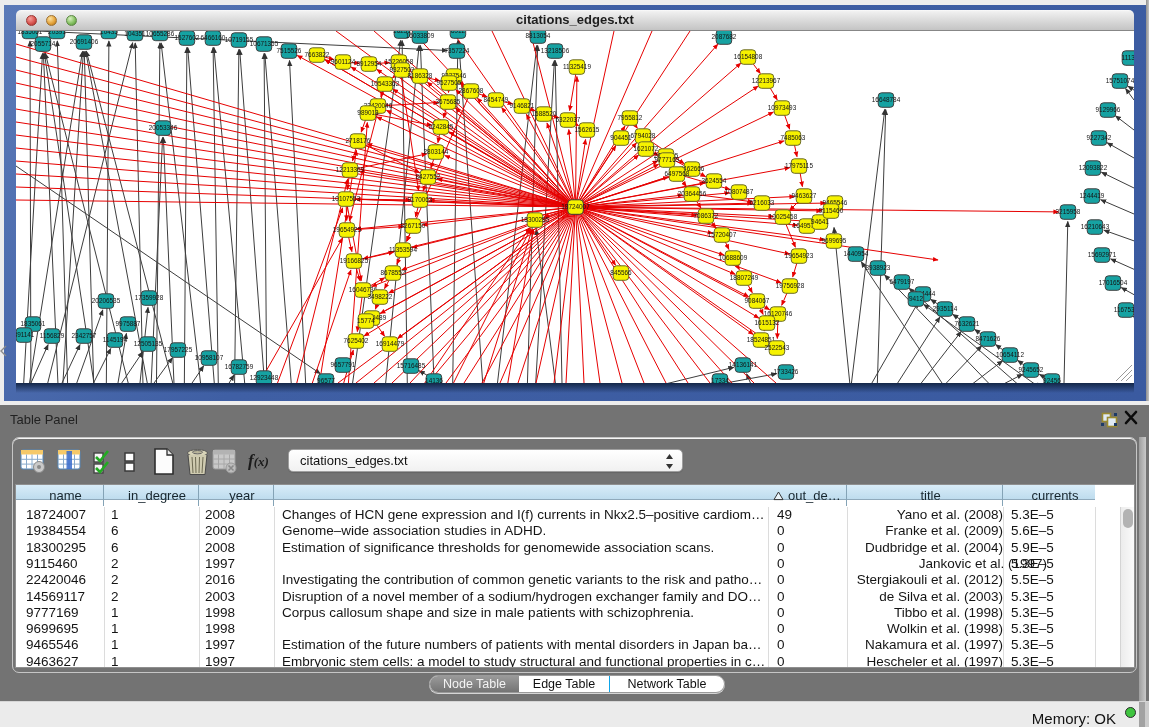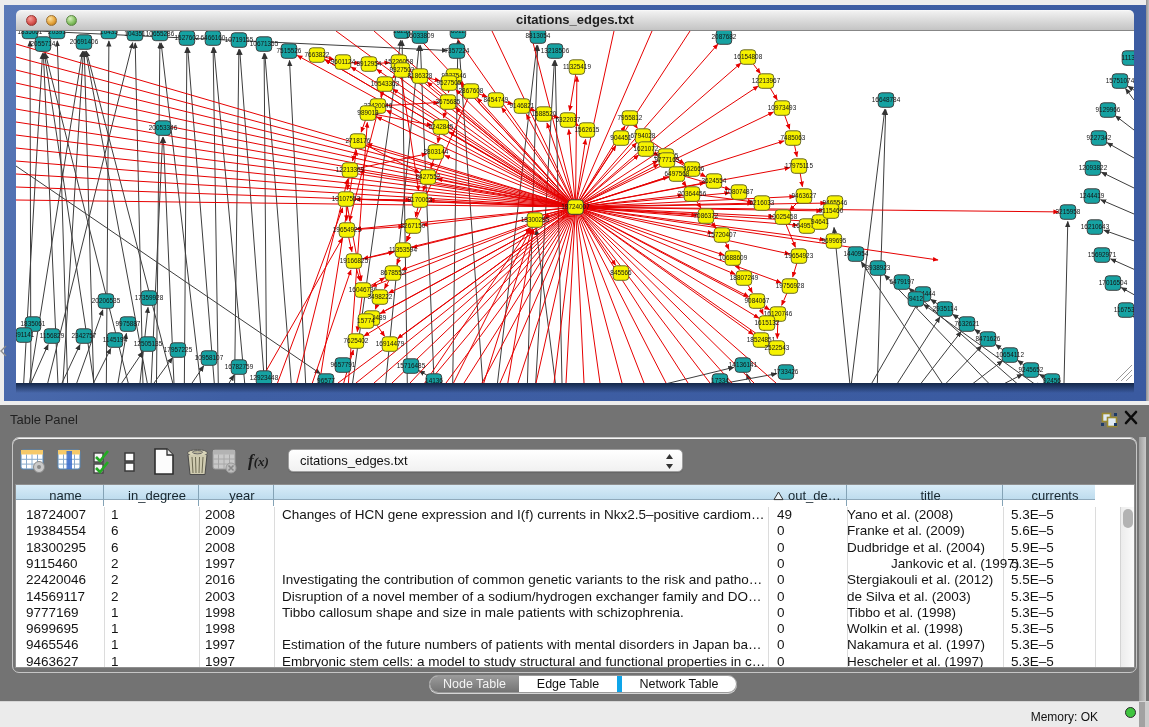--- a/index.html
+++ b/index.html
@@ -29,35 +29,35 @@
  box-shadow:0 1px 1px rgba(0,0,0,.12);font-size:13px;color:#111;line-height:22px;padding-left:11px}
 
 #tbl{position:absolute;left:15px;top:79px;width:1120px;height:184px;background:#fff;
  border:1px solid #8f8f8f;overflow:hidden}
 #thead{position:absolute;left:0;top:0;width:1079px;height:15px;
  background:linear-gradient(#d8ecf8,#bedcee);border-bottom:1px solid #8fa9bb}
 .th{position:absolute;top:0;height:21px;font-size:13px;color:#17262e;text-align:center;text-indent:12px;line-height:21px;border-right:1px solid #84a3b6;white-space:nowrap;overflow:hidden}
 #tbody{position:absolute;left:0;top:22px;width:1118px;height:163px}
 .tr{position:absolute;left:0;width:1118px;height:16.3px}
 .td{position:absolute;top:0;font-size:13.5px;color:#141414;line-height:16.3px;white-space:nowrap;overflow:hidden}
-.tc{text-align:left}
+.tc{text-align:right}
 .gl{position:absolute;top:0;height:163px;width:1px;background:#dcdcdc}
 #sbar{position:absolute;left:1104px;top:22px;width:14px;height:162px;
  background:linear-gradient(90deg,#ececec,#fafafa);border-left:1px solid #d4d4d4}
 #sthumb{position:absolute;left:2px;top:2px;width:10px;height:19px;border-radius:5px;background:#b3b3b3}
 
 #tabs{position:absolute;left:429px;top:270px;height:18px;border:1px solid #9a9a9a;border-radius:9px;
  overflow:hidden;display:flex;background:#fff;box-shadow:0 1px 0 rgba(255,255,255,.7)}
 .tab{font-size:12.5px;line-height:17px;text-align:center;color:#111}
 #tab1{width:89px;background:linear-gradient(#9a9a9a,#747474);color:#f4f4f4}
-#tab2{width:103px;border-right:5px solid #0ea5e9}
+#tab2{width:91px;border-right:1px solid #0ea5e9}
 #tab3{width:114px}
 
 #footer{left:0;top:701px;width:1149px;height:26px;background:#ebebeb;border-top:1px solid #d6d6d6}
-#mem{position:absolute;right:51px;top:8px;font-size:12px;color:#111}
+#mem{position:absolute;right:33px;top:8px;font-size:15px;color:#111}
 #memdot{position:absolute;right:13px;top:5px;width:11px;height:11px;border-radius:50%;
  background:#3fc43f;border:1.5px solid #2c2c2c}
 #fstrip{position:absolute;right:0;top:0;width:10px;height:26px;background:linear-gradient(90deg,#a2a2a2 0,#a2a2a2 6px,#cccccc 6px)}
 </style></head>
 <body>
 <div class="abs" id="frame">
   <div id="titlebar">citations_edges.txt
     <div class="tl" id="tl1"></div><div class="tl" id="tl2"></div><div class="tl" id="tl3"></div>
   </div>
   <div id="canvas"><svg width="1118" height="352" viewBox="0 0 1118 352">
@@ -758,28 +758,30 @@
           <span class="td" style="left:189px">2008</span>
           <span class="td" style="left:266px;width:484px;text-overflow:ellipsis">Changes of HCN gene expression and I(f) currents in Nkx2.5–positive cardiomyocytes</span>
           <span class="td" style="left:761px">49</span>
           <span class="td tc" style="left:831px;width:156px">Yano et al. (2008)</span>
           <span class="td" style="left:995px">5.3E–5</span>
         </div>
         <div class="tr" style="top:16.3px">
           <span class="td" style="left:10px">19384554</span>
           <span class="td" style="left:95px">6</span>
           <span class="td" style="left:189px">2009</span>
+          <span class="td" style="left:266px;width:484px;text-overflow:ellipsis">Genome–wide association studies in ADHD.</span>
           <span class="td" style="left:761px">0</span>
           <span class="td tc" style="left:831px;width:156px">Franke et al. (2009)</span>
           <span class="td" style="left:995px">5.6E–5</span>
         </div>
         <div class="tr" style="top:32.6px">
           <span class="td" style="left:10px">18300295</span>
           <span class="td" style="left:95px">6</span>
           <span class="td" style="left:189px">2008</span>
+          <span class="td" style="left:266px;width:484px;text-overflow:ellipsis">Estimation of significance thresholds for genomewide association scans.</span>
           <span class="td" style="left:761px">0</span>
           <span class="td tc" style="left:831px;width:156px">Dudbridge et al. (2004)</span>
           <span class="td" style="left:995px">5.9E–5</span>
         </div>
         <div class="tr" style="top:48.9px">
           <span class="td" style="left:10px">9115460</span>
           <span class="td" style="left:95px">2</span>
           <span class="td" style="left:189px">1997</span>
           <span class="td" style="left:761px">0</span>
           <span class="td tc" style="left:875px;width:156px">Jankovic et al. (1997)</span>
@@ -800,21 +802,21 @@
           <span class="td" style="left:189px">2003</span>
           <span class="td" style="left:266px;width:484px;text-overflow:ellipsis">Disruption of a novel member of a sodium/hydrogen exchanger family and DOCK3 in a patient with</span>
           <span class="td" style="left:761px">0</span>
           <span class="td tc" style="left:831px;width:156px">de Silva et al. (2003)</span>
           <span class="td" style="left:995px">5.3E–5</span>
         </div>
         <div class="tr" style="top:97.8px">
           <span class="td" style="left:10px">9777169</span>
           <span class="td" style="left:95px">1</span>
           <span class="td" style="left:189px">1998</span>
-          <span class="td" style="left:266px;width:484px;text-overflow:ellipsis">Tibbo callosum shape and size in male patients with schizophrenia.</span>
+          <span class="td" style="left:266px;width:484px;text-overflow:ellipsis">Corpus callosum shape and size in male patients with schizophrenia.</span>
           <span class="td" style="left:761px">0</span>
           <span class="td tc" style="left:831px;width:156px">Tibbo et al. (1998)</span>
           <span class="td" style="left:995px">5.3E–5</span>
         </div>
         <div class="tr" style="top:114.1px">
           <span class="td" style="left:10px">9699695</span>
           <span class="td" style="left:95px">1</span>
           <span class="td" style="left:189px">1998</span>
           <span class="td" style="left:761px">0</span>
           <span class="td tc" style="left:831px;width:156px">Wolkin et al. (1998)</span>

